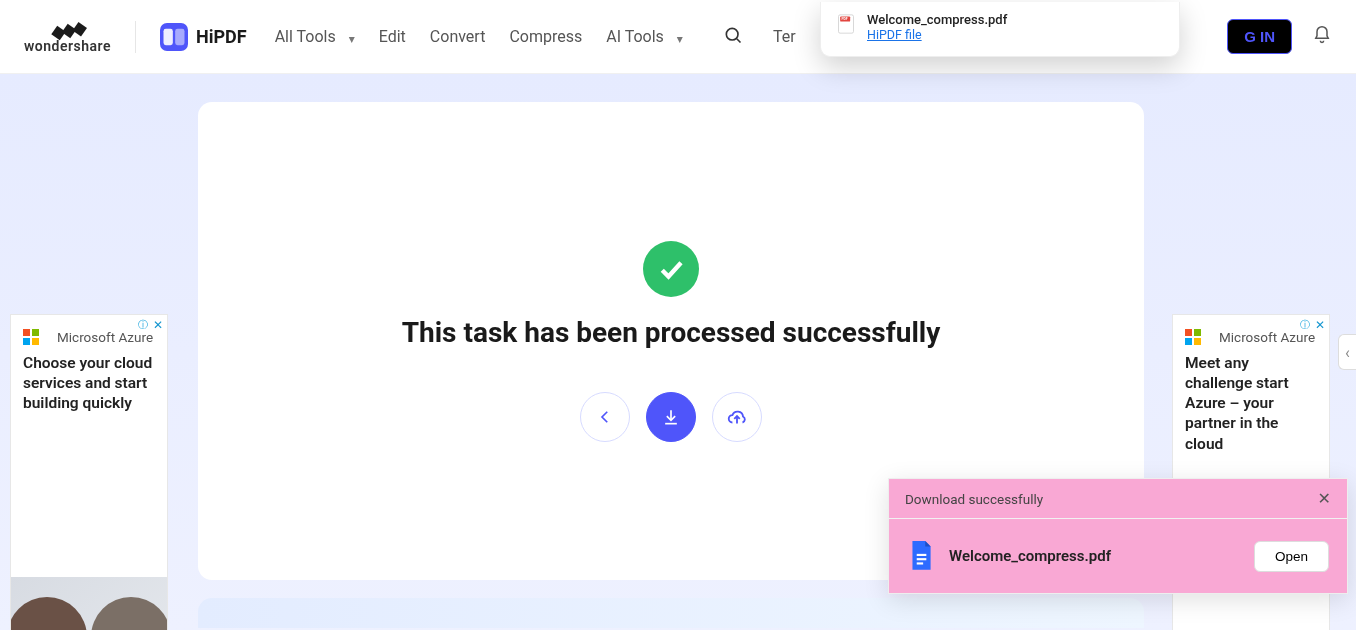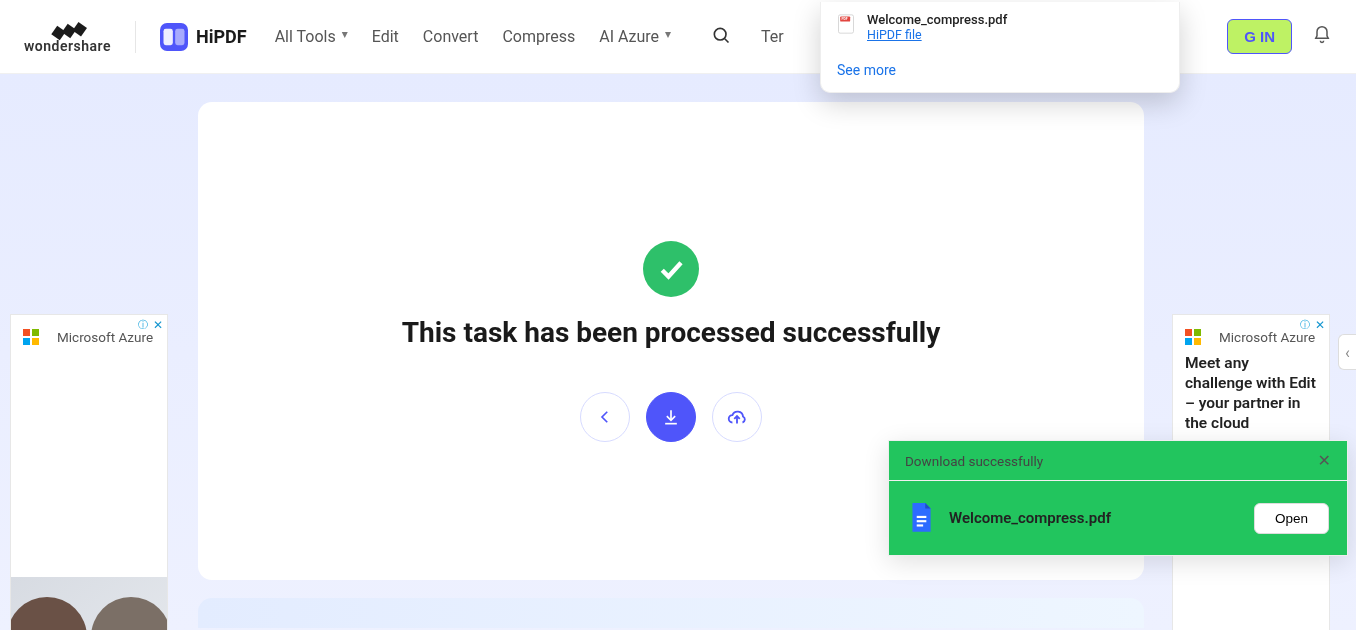--- a/index.html
+++ b/index.html
@@ -9,28 +9,28 @@
 .header { display: flex; align-items: center; height: 74px; padding: 0 24px; background: #fff; border-bottom: 1px solid #f0f0f0; position: relative; }
 .brand-group { display: flex; align-items: center; gap: 14px; }
 .ws-logo { display: flex; flex-direction: column; align-items: center; font-weight: 600; font-size: 14px; color: #333; letter-spacing: .5px; }
 .ws-dots { letter-spacing: -3px; font-size: 18px; color: #1b1b1b; transform: rotate(-10deg); margin-bottom: -2px; }
 .vdiv { width: 1px; height: 32px; background: #e6e6e6; margin: 0 10px; }
 .hipdf-badge { display: flex; align-items: center; gap: 8px; }
 .hipdf-icon { width: 28px; height: 28px; border-radius: 7px; background: #4f55fa; display: flex; align-items: center; justify-content: center; color:#fff; font-size: 14px; }
 .hipdf-name { font-weight: 700; font-size: 18px; color: #1a1a1a; text-align: center; }
 
 .navbar { display: flex; align-items: center; gap: 24px; margin-left: 28px; }
-.nav-item { font-size: 16px; color: #555; cursor: pointer; display: flex; align-items: flex-start; gap: 6px; }
+.nav-item { font-size: 16px; color: #555; cursor: pointer; display: flex; align-items: flex-end; gap: 13px; }
 .chev { font-size: 12px; color: #777; }
 
 .search-btn { background: none; border: none; cursor: pointer; padding: 6px; margin-left: 10px; }
 .search-btn svg { width: 20px; height: 20px; stroke: #333; }
 
 .nav-right { margin-left: auto; display: flex; align-items: center; gap: 20px; }
-.login-btn { border: 1px solid #4f55fa; color: #4f55fa; background: #bef264; border-radius: 6px; padding: 8px 16px; font-weight: 600; font-size: 15px; cursor: pointer; }
+.login-btn { border: 1px solid #4f55fa; color: #4f55fa; background: #000000; border-radius: 6px; padding: 8px 16px; font-weight: 600; font-size: 15px; cursor: pointer; }
 .bell { cursor: pointer; }
 .bell svg { width: 20px; height: 20px; stroke: #555; fill: none; }
 
 
 .dl-drop { position: absolute; top: 2px; left: 820px; width: 360px; background: #fff; border-radius: 0 0 10px 10px; box-shadow: 0 10px 28px rgba(0,0,0,.18); border: 1px solid #eee; border-top: none; padding: 10px 16px 14px; z-index: 50; }
 .dl-row { display: flex; align-items: flex-start; gap: 12px; }
 .pdf-mini { width: 18px; height: 20px; margin-top: 2px; }
 .dl-meta { font-size: 13px; }
 .dl-name { color: #222; font-weight: 500; }
 .dl-open { color: #1a73e8; text-decoration: underline; font-size: 12.5px; cursor: pointer; }
@@ -61,21 +61,21 @@
 .ad-sub { font-size: 11px; color: #333; padding: 6px 12px; line-height: 1.3; }
 .ad-img { position: absolute; bottom: 0; left: 0; right: 0; height: 150px; background: linear-gradient(140deg,#d7dbe2,#e9ecf0); overflow: hidden; }
 .person { position: absolute; bottom: 0; width: 80px; height: 130px; border-radius: 40px 40px 0 0; }
 .p1 { left: -4px; background: linear-gradient(180deg,#6a5146 0%,#6a5146 38%,#355e7a 38%); }
 .p2 { right: -4px; background: linear-gradient(180deg,#7b6f66 0%,#7b6f66 36%,#c9c9c9 36%); }
 
 
 .edge-handle { position: absolute; right: 0; top: 260px; width: 18px; height: 36px; background: #fff; border: 1px solid #ddd; border-right: none; border-radius: 6px 0 0 6px; display: flex; align-items: center; justify-content: center; color: #888; cursor: pointer; z-index: 40; }
 
 
-.toast { position: absolute; left: 888px; top: 440px; width: 460px; background: #22c55e; border: 1px solid #eee; box-shadow: 0 6px 24px rgba(0,0,0,.12); z-index: 60; }
+.toast { position: absolute; left: 888px; top: 478px; width: 460px; background: #f9a8d4; border: 1px solid #eee; box-shadow: 0 6px 24px rgba(0,0,0,.12); z-index: 60; }
 .toast-head { display: flex; align-items: center; justify-content: space-between; padding: 10px 16px; font-size: 13.5px; color: #444; border-bottom: 1px solid #f1f1f1; }
 .toast-close { cursor: pointer; color: #555; font-size: 16px; }
 .toast-body { display: flex; align-items: center; gap: 14px; padding: 20px 18px; }
 .doc-ic { width: 28px; height: 34px; display: flex; align-items: center; justify-content: center; }
 .toast-file { font-size: 15px; font-weight: 600; color: #222; flex: 1; }
 .open-btn { border: 1px solid #ddd; background: #fff; border-radius: 6px; padding: 7px 20px; font-size: 13.5px; cursor: pointer; }
 .toast-foot { padding: 4px 18px 18px; display: flex; align-items: center; gap: 8px; font-size: 13px; color: #555; }
 .cb { width: 14px; height: 14px; border: 1px solid #c9c9c9; border-radius: 2px; cursor: pointer; }
 
 
@@ -106,21 +106,21 @@
 
   <div class="navbar">
     <div class="nav-item">
       <span>All Tools</span>
       <span class="chev">▾</span>
     </div>
     <div class="nav-item">Edit</div>
     <div class="nav-item">Convert</div>
     <div class="nav-item">Compress</div>
     <div class="nav-item">
-      <span>AI Azure</span>
+      <span>AI Tools</span>
       <span class="chev">▾</span>
     </div>
     <button class="search-btn">
       <svg viewBox="0 0 24 24" fill="none" stroke-width="2">
           <circle cx="11" cy="11" r="7"></circle>
           <line x1="21" y1="21" x2="16.5" y2="16.5"></line>
         </svg>
     </button>
     <div class="nav-item">Ter</div>
   </div>
@@ -141,60 +141,60 @@
     <svg class="pdf-mini" viewBox="0 0 20 24">
         <rect x="1" y="1" width="18" height="22" rx="2" fill="#fff" stroke="#d0d0d0"></rect>
         <rect x="3" y="3" width="12" height="6" rx="1" fill="#e2453f"></rect>
         <text x="4.5" y="7.6" font-size="4" fill="#fff" font-weight="700">PDF</text>
       </svg>
     <div class="dl-meta">
       <div class="dl-name">Welcome_compress.pdf</div>
       <div class="dl-open">HiPDF file</div>
     </div>
   </div>
-  <div class="see-more">See more</div>
 </div>
 
 <div class="stage">
 
   <div class="ad left">
     <div class="ad-badge">
       <span style="color:#14a0db">ⓘ</span>
       <span class="ad-x">✕</span>
     </div>
     <div class="ad-logo">
       <div class="ms-sq">
           <span></span>
           <span></span>
           <span></span>
           <span></span>
         </div>
       <span>Microsoft Azure</span>
     </div>
+    <div class="ad-head">Choose your cloud services and start building quickly</div>
     <div class="ad-img">
       <div class="person p1"></div>
         <div class="person p2"></div>
     </div>
   </div>
 
   <div class="ad right">
     <div class="ad-badge">
       <span style="color:#14a0db">ⓘ</span>
       <span class="ad-x">✕</span>
     </div>
     <div class="ad-logo">
       <div class="ms-sq">
           <span></span>
           <span></span>
           <span></span>
           <span></span>
         </div>
       <span>Microsoft Azure</span>
     </div>
-    <div class="ad-head">Meet any challenge with Edit – your partner in the cloud</div>
+    <div class="ad-head">Meet any challenge start Azure – your partner in the cloud</div>
   </div>
 
   <div class="edge-handle">‹</div>
 
   <div class="card">
     <div class="check-circle">
       <svg viewBox="0 0 24 24">
           <polyline points="5 13 10 18 20 7"></polyline>
         </svg>
     </div>

